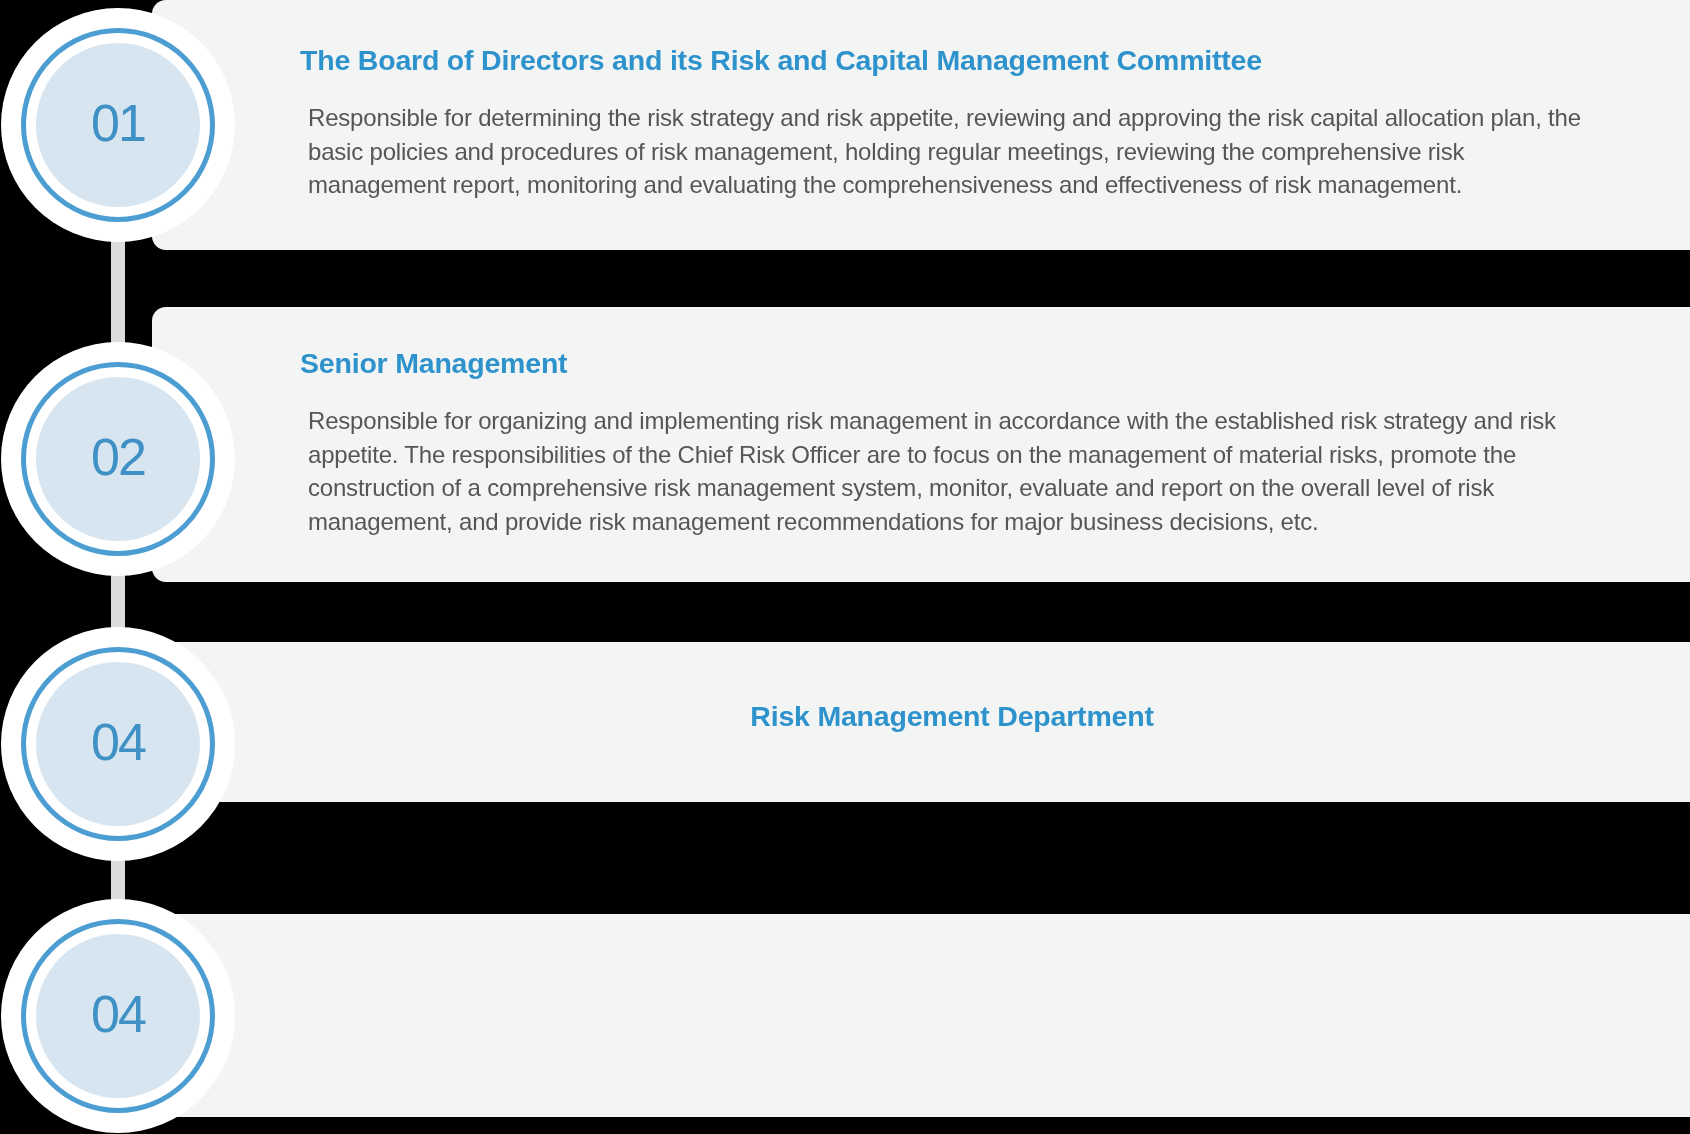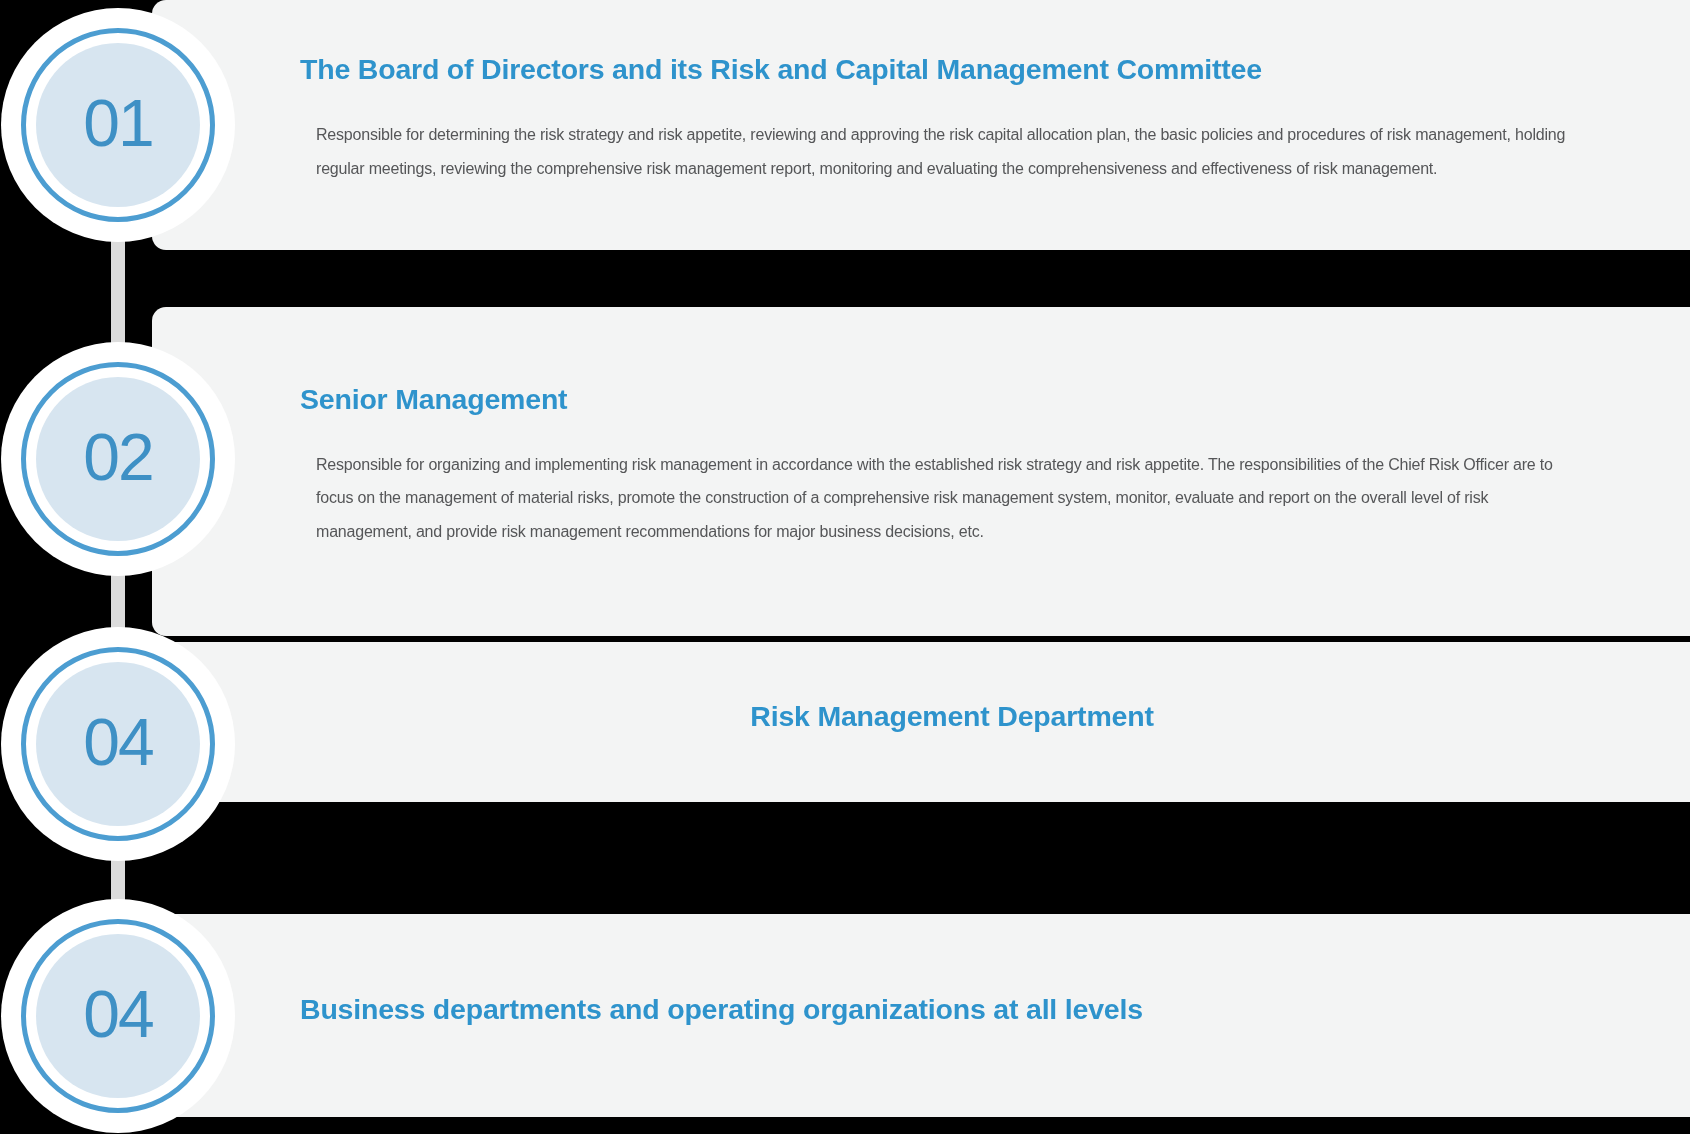--- a/index.html
+++ b/index.html
@@ -40,25 +40,25 @@
   .step-title {
     font-size: 28.5px;
     line-height: 40px;
     font-weight: 700;
     letter-spacing: -0.2px;
     color: var(--accent, #2e93cc);
     margin: 0 0 13px 0;
   }
 
   .step-desc {
-    font-size: 16px;
+    font-size: 24px;
     line-height: 33.5px;
     letter-spacing: -0.2px;
     color: var(--bodytext, #555658);
-    margin: 16px;
+    margin: 8px;
     max-width: 1320px;
   }
 
   .badge {
     position: absolute;
     left: 1px;
     width: 234px;
     height: 234px;
     background: #ffffff;
     border-radius: 50%;
@@ -82,21 +82,21 @@
     width: 164px;
     height: 164px;
     background: var(--fill, #d7e5f0);
     border-radius: 50%;
     display: flex;
     align-items: center;
     justify-content: center;
   }
 
   .badge-number {
-    font-size: 66px;
+    font-size: 52px;
     letter-spacing: -2px;
     font-weight: 400;
     color: var(--number, #3e90c5);
     transform: translateY(-2px);
   }
 </style>
 </head>
 <body style="--bg: #000000; --panel: #f3f4f4; --accent: #2e93cc; --number: #3e90c5; --ring: #4c9dd1; --fill: #d7e5f0; --connector: #dcdcdc; --bodytext: #555658;">
 
 <div class="connector"></div>
@@ -109,21 +109,21 @@
     <div class="badge" style="top: 8px;">
       <div class="badge-ring">
         <div class="badge-fill">
           <span class="badge-number">01</span>
         </div>
       </div>
     </div>
   </div>
 
   <div>
-    <div class="panel" style="top: 307px; height: 329px;">
+    <div class="panel" style="top: 307px; height: 275px;">
       <h2 class="step-title">Senior Management</h2>
       <p class="step-desc">Responsible for organizing and implementing risk management in accordance with the established risk strategy and risk appetite. The responsibilities of the Chief Risk Officer are to focus on the management of material risks, promote the construction of a comprehensive risk management system, monitor, evaluate and report on the overall level of risk management, and provide risk management recommendations for major business decisions, etc.</p>
     </div>
     <div class="badge" style="top: 342px;">
       <div class="badge-ring">
         <div class="badge-fill">
           <span class="badge-number">02</span>
         </div>
       </div>
     </div>
@@ -137,21 +137,20 @@
       <div class="badge-ring">
         <div class="badge-fill">
           <span class="badge-number">04</span>
         </div>
       </div>
     </div>
   </div>
 
   <div>
     <div class="panel" style="top: 914px; height: 203px;">
-      <h2 class="step-title">Business departments and operating organizations at all levels</h2>
     </div>
     <div class="badge" style="top: 899px; align-items: center;">
       <div class="badge-ring">
         <div class="badge-fill">
           <span class="badge-number">04</span>
         </div>
       </div>
     </div>
   </div>
 

